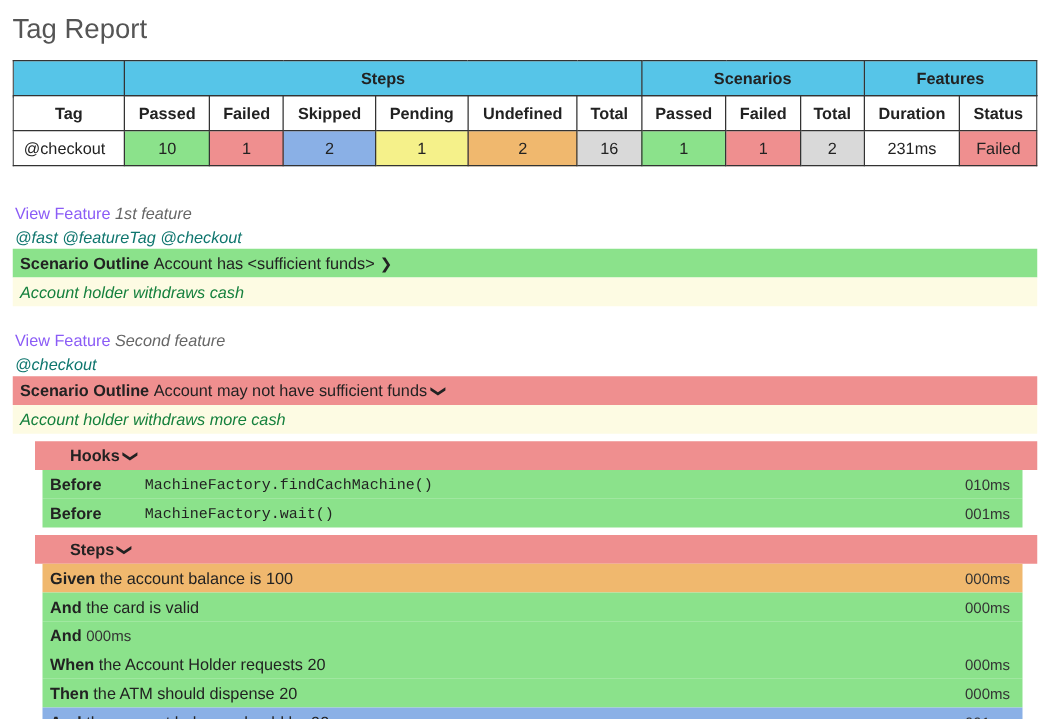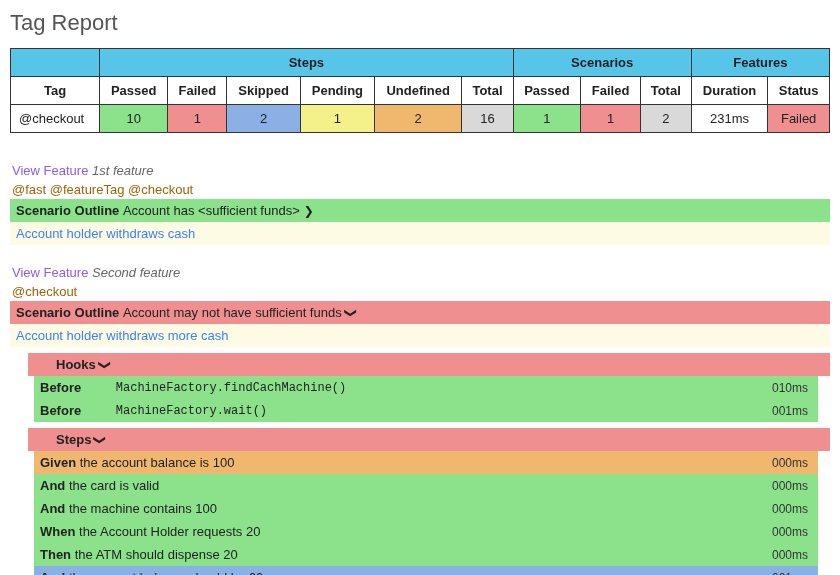--- a/index.html
+++ b/index.html
@@ -39,31 +39,31 @@
   .cell-skip { background: #8ab0e6; }
   .cell-pend { background: #f5f18a; }
   .cell-undef{ background: #f0b86e; }
   .cell-gray { background: #d9d9d9; }
   .cell-white{ background: #fff; }
 
   .section { width: 820px; margin-top: 28px; }
   .line { padding: 2px 2px; }
   .link { color: #8b5cf6; cursor: pointer; }
   .ital { font-style: italic; color: #666; }
-  .tags { color: #a16207; }
+  .tags { color: #0f766e; font-style: italic; }
 
   .bar {
     display: flex;
     align-items: center;
     padding: 4px 6px;
     width: 100%;
   }
   .bar-green { background: #8be28b; }
   .bar-red   { background: #ef8f8f; }
-  .bar-cream { background: #fdfbe3; color: #3b82f6; }
+  .bar-cream { background: #fdfbe3; font-style: italic; color: #15803d; }
   .bar-orange{ background: #f0b86e; }
   .bar-blue  { background: #8ab0e6; }
   .bold { font-weight: 700; }
   .grow { flex: 1 1 auto; }
   .dur  { font-size: 12px; color: #333; padding-right: 4px;}
   .mono { font-family: "Courier New", monospace; font-size: 12px; padding-left: 31px;}
   .chev { display:inline-block; margin-left:4px; font-size:12px; }
   .indent1 { margin-left: 18px; width: calc(100% - 18px); padding-left: 28px; }
   .indent2 { margin-left: 24px; width: calc(100% - 36px); }
 </style>
@@ -148,18 +148,18 @@
       <div class="bar bar-green indent2"><span class="bold">Before</span>&nbsp;<span class="mono grow">MachineFactory.wait()</span><span class="dur">001ms</span></div>
     </div>
 
   <div class="bar bar-red indent1" style="margin-top:6px">
     <span class="bold">Steps</span>
     <span class="chev" style="transform:rotate(90deg)">❯</span>
   </div>
   <div id="steps-container">
       <div class="bar indent2 bar-orange"><span class="bold">Given</span>&nbsp;<span class="grow">the account balance is 100</span><span class="dur">000ms</span></div>
       <div class="bar indent2 bar-green"><span class="bold">And</span>&nbsp;<span class="grow">the card is valid</span><span class="dur">000ms</span></div>
-      <div class="bar indent2 bar-green"><span class="bold">And</span>&nbsp;<span class="grow">the machine contains 100</span><span class="dur">000ms</span></div>
+      <div class="bar indent2 bar-green"><span class="bold">And</span>&nbsp;<span class="dur">000ms</span></div>
       <div class="bar indent2 bar-green"><span class="bold">When</span>&nbsp;<span class="grow">the Account Holder requests 20</span><span class="dur">000ms</span></div>
       <div class="bar indent2 bar-green"><span class="bold">Then</span>&nbsp;<span class="grow">the ATM should dispense 20</span><span class="dur">000ms</span></div>
       <div class="bar indent2 bar-blue"><span class="bold">And</span>&nbsp;<span class="grow">the account balance should be 90</span><span class="dur">001ms</span></div>
     </div>
 </div>
 
 </body></html>

